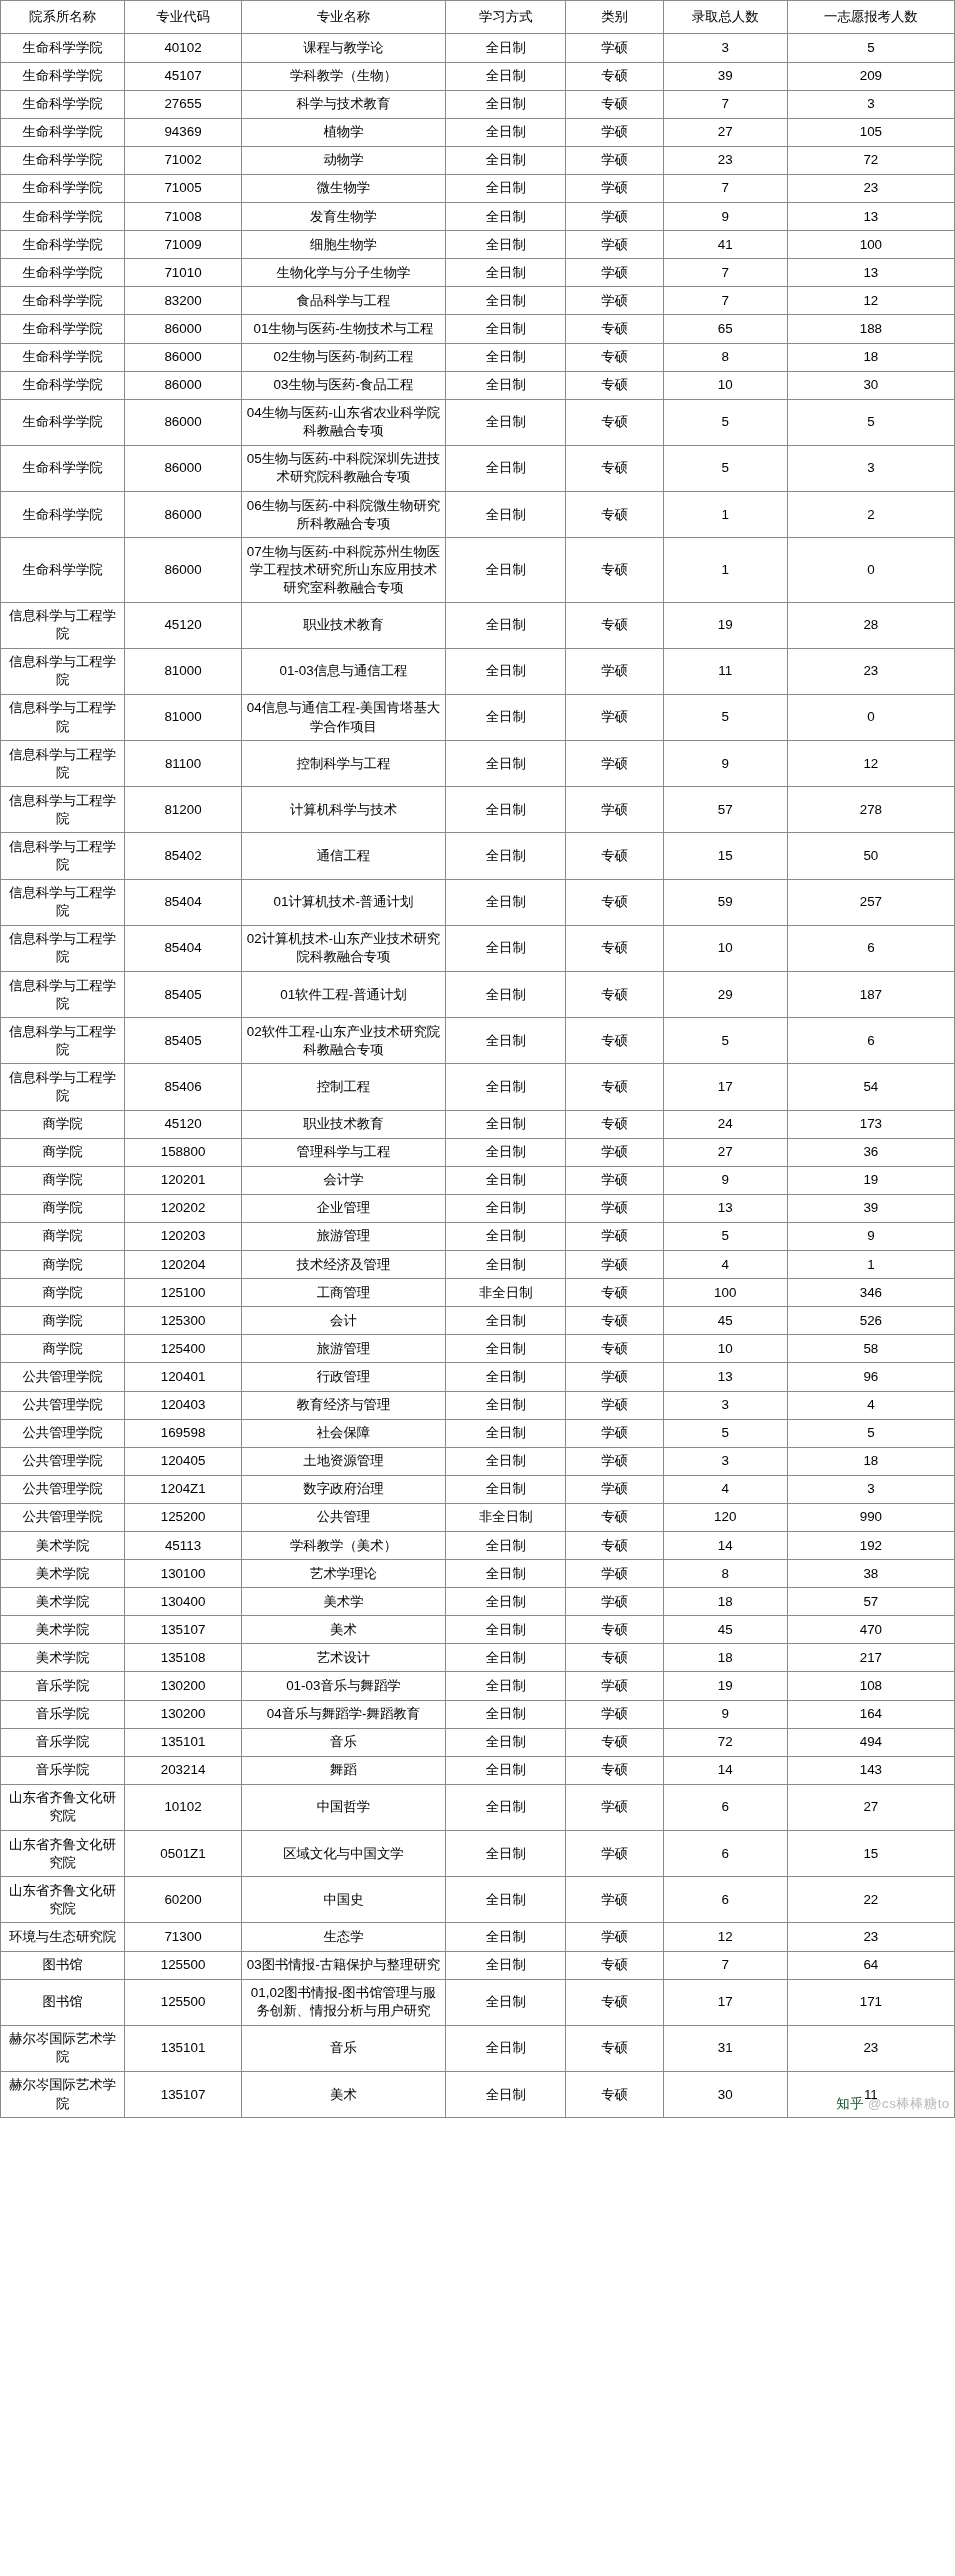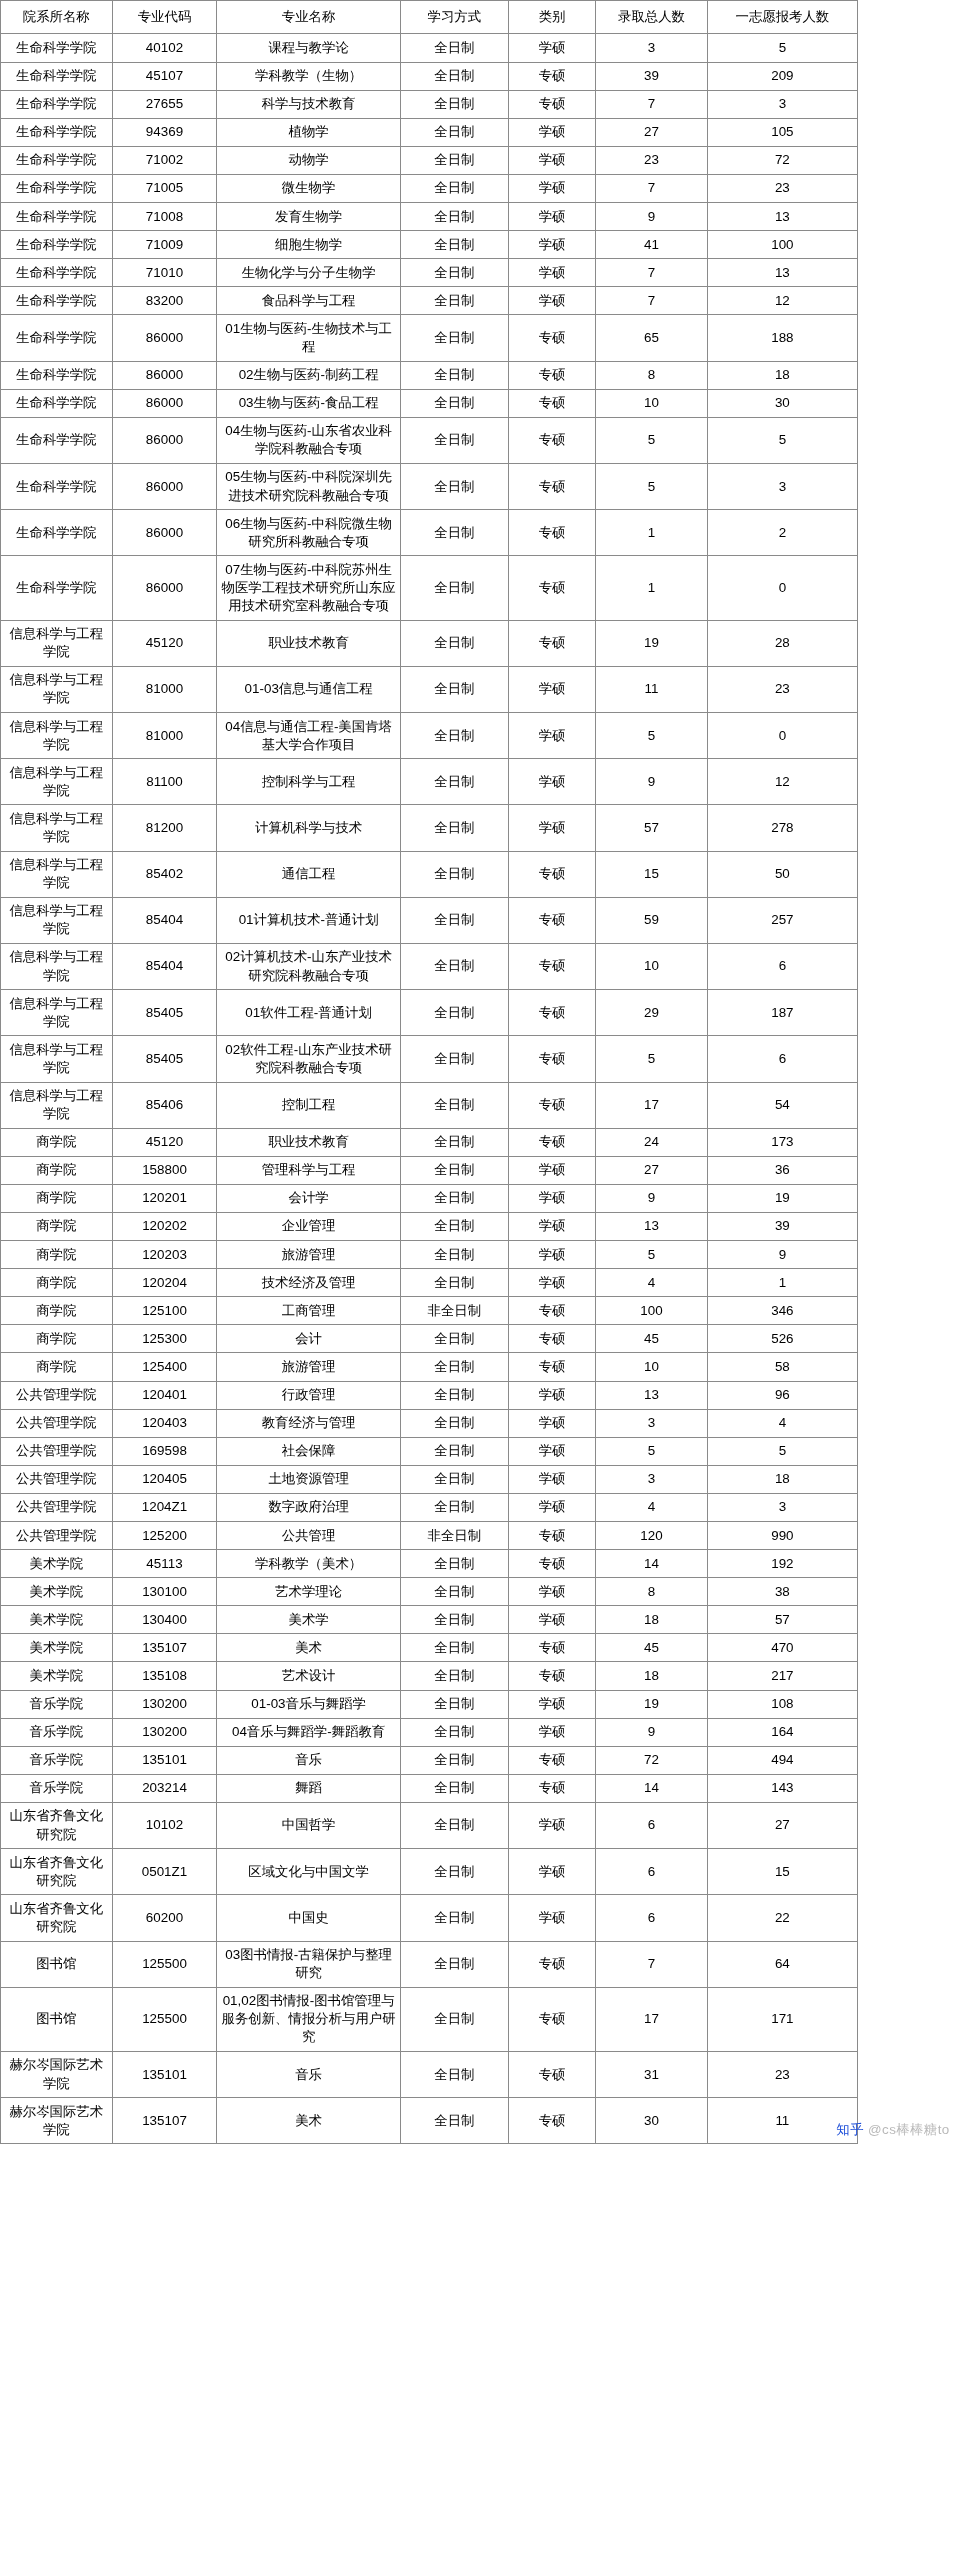--- a/index.html
+++ b/index.html
@@ -11,21 +11,21 @@
     width: 955px;
     font-family: "Liberation Sans", sans-serif;
     color: #000000;
   }
   .sheet {
     width: 955px;
     position: relative;
   }
   table.admissions {
     border-collapse: collapse;
-    width: 858px;
+    width: 955px;
     table-layout: fixed;
   }
   table.admissions th,
   table.admissions td {
     border: 0.9px solid #8a8a8a;
     text-align: center;
     vertical-align: middle;
     font-size: 13.4px;
     line-height: 1.35;
     padding: 4.5px 2.7px;
@@ -48,21 +48,21 @@
     position: absolute;
     right: 5.4px;
     bottom: 5.4px;
     font-size: 13.4px;
     color: #b9b9b9;
     letter-spacing: 0.4px;
     white-space: nowrap;
     pointer-events: none;
   }
   .watermark .zh {
-    color: #1d4ed8;
+    color: #14532d;
   }
 </style>
 </head>
 <body>
 
 <div class="sheet">
   <table class="admissions">
     <colgroup>
       <col class="c0">
         <col class="c1">
@@ -573,20 +573,29 @@
         <tr>
           <td>山东省齐鲁文化研究院</td>
           <td>60200</td>
           <td>中国史</td>
           <td>全日制</td>
           <td>学硕</td>
           <td>6</td>
           <td>22</td>
         </tr>
         <tr>
+          <td>环境与生态研究院</td>
+          <td>71300</td>
+          <td>生态学</td>
+          <td>全日制</td>
+          <td>学硕</td>
+          <td>12</td>
+          <td>23</td>
+        </tr>
+        <tr>
           <td>图书馆</td>
           <td>125500</td>
           <td>03图书情报-古籍保护与整理研究</td>
           <td>全日制</td>
           <td>专硕</td>
           <td>7</td>
           <td>64</td>
         </tr>
         <tr>
           <td>图书馆</td>

